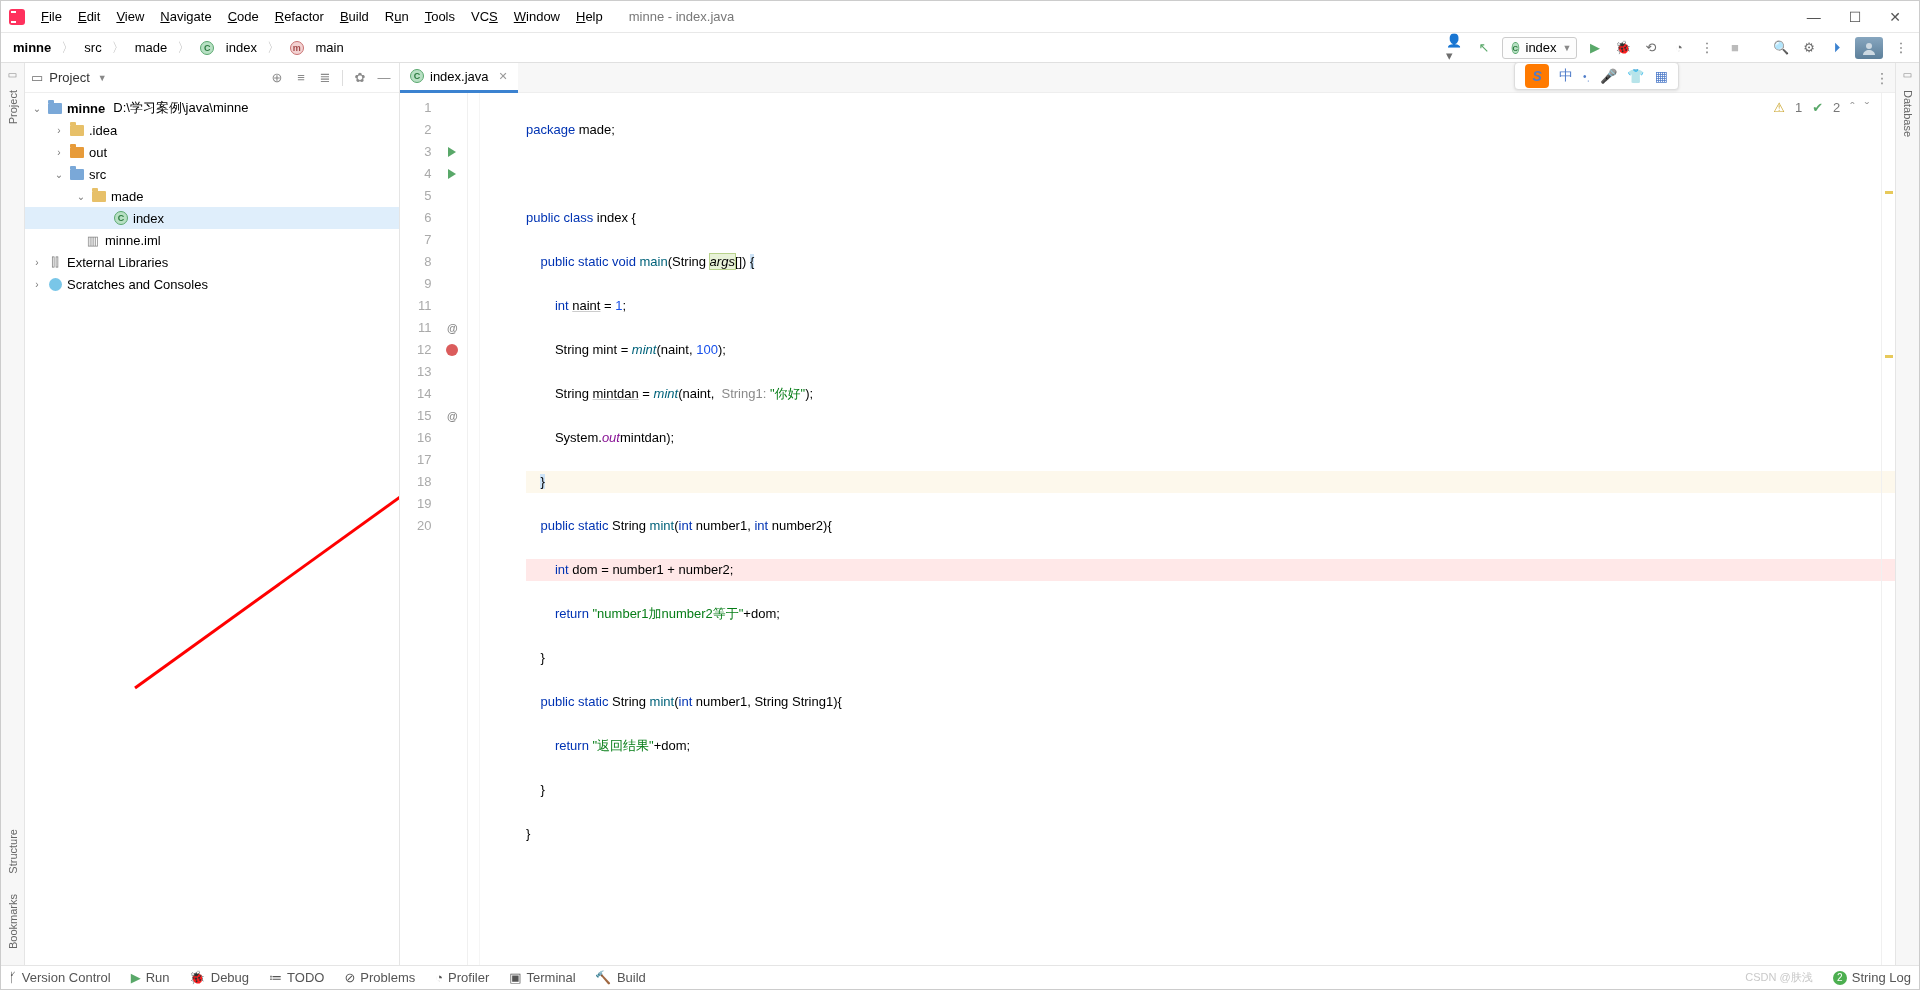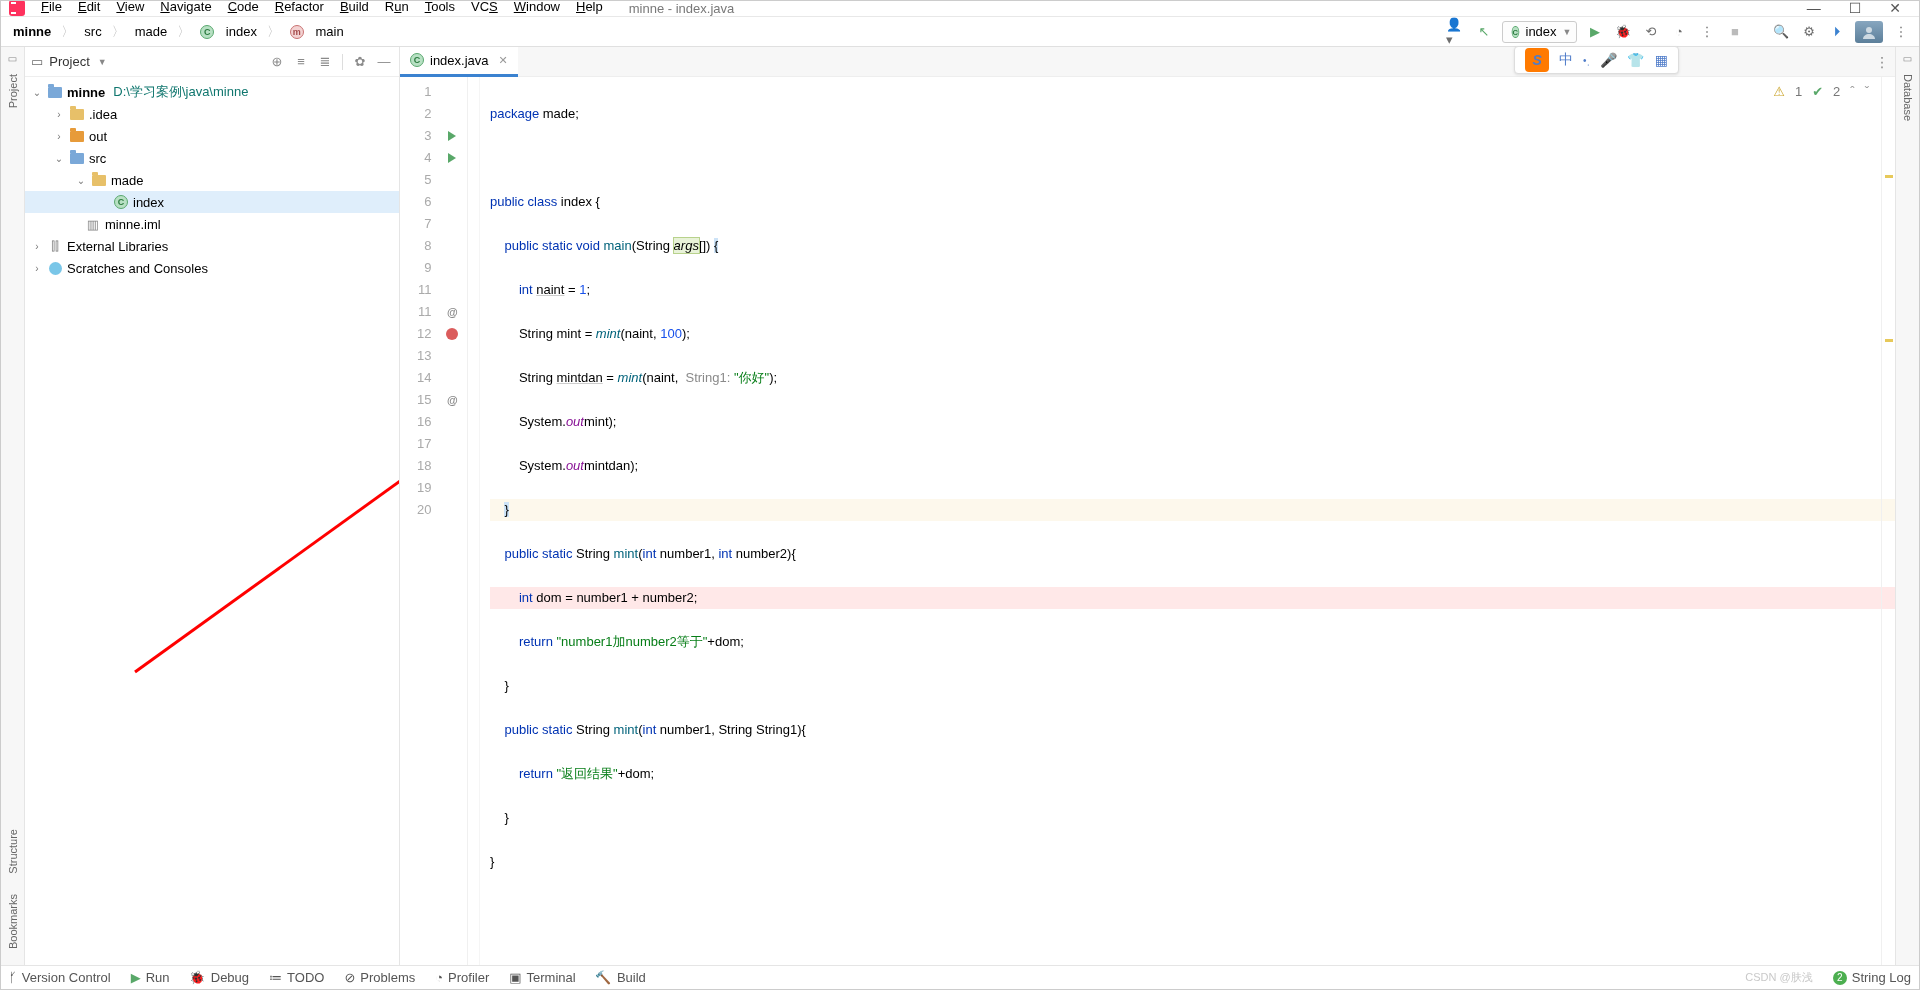--- a/index.html
+++ b/index.html
@@ -1,18 +1,18 @@
 <!DOCTYPE html>
 <html><head>
 <meta charset="utf-8">
 <style>
 *{box-sizing:border-box;margin:0;padding:0;font-family:"Segoe UI",Arial,sans-serif;font-size:13px;}
 body{background:#fff;color:#000;user-select:none;}
 .app{display:flex;flex-direction:column;width:1920px;height:990px;border:1px solid #ccc;position:relative;overflow:hidden;}
-.titlebar{display:flex;align-items:flex-end;height:16px;padding:0 8px;border-bottom:1px solid #e8e8e8;}
+.titlebar{display:flex;align-items:center;height:32px;padding:0 8px;border-bottom:1px solid #e8e8e8;}
 .app-icon{width:16px;height:16px;margin-right:10px;display:flex;align-items:center;justify-content:center;}
 .app-icon svg{width:16px;height:16px;}
 .menu{display:flex;gap:4px;}
 .menu span{padding:2px 6px;cursor:default;}
 .menu span u{text-decoration:underline;}
 .wintitle{flex:1;text-align:left;color:#787878;padding-left:20px;}
 .winbtns{display:flex;gap:28px;padding-right:10px;color:#555;}
 .winbtns span{font-family:Arial;font-size:14px;}
 .navbar{display:flex;align-items:center;height:30px;border-bottom:1px solid #e0e0e0;padding-left:8px;position:relative;}
 .bc{display:flex;align-items:center;gap:4px;}
@@ -38,21 +38,21 @@
 .side-hdr .lbl{font-weight:400;color:#333;}
 .side-hdr .caret{color:#888;font-size:9px;margin-left:2px;}
 .side-hdr .spacer{flex:1;}
 .side-hdr .ico{color:#8a8a8a;width:18px;text-align:center;}
 .side-hdr .divider{width:1px;height:16px;background:#ddd;margin:0 2px;}
 .tree{padding:4px 0;flex:1;overflow:auto;position:relative;}
 .tnode{display:flex;align-items:center;height:22px;padding-left:6px;gap:4px;cursor:default;}
 .tnode .tw{width:12px;text-align:center;color:#7a7a7a;font-size:10px;}
 .tnode .ico{width:16px;height:16px;display:inline-flex;align-items:center;justify-content:center;}
 .tnode .name{color:#000;}
-.tnode .path{color:#0f766e;margin-left:4px;}
+.tnode .path{color:#000000;margin-left:4px;}
 .tnode.sel{background:#dfeefb;}
 .ico-folder{width:14px;height:11px;background:#e7c069;border-radius:1px;position:relative;}
 .ico-folder::before{content:"";position:absolute;top:-3px;left:0;width:6px;height:3px;background:#e7c069;border-radius:1px 1px 0 0;}
 .ico-folder.blue{background:#7aa8d8;}
 .ico-folder.blue::before{background:#7aa8d8;}
 .ico-folder.orange{background:#e79b3a;}
 .ico-folder.orange::before{background:#e79b3a;}
 .ico-class{width:14px;height:14px;border-radius:50%;background:#b7e0c3;border:1px solid #5aa86f;display:flex;align-items:center;justify-content:center;font-size:9px;color:#2b7a3f;font-weight:700;}
 .ico-method{width:14px;height:14px;border-radius:50%;background:#f3d2d2;border:1px solid #c97272;display:flex;align-items:center;justify-content:center;font-size:9px;color:#a34848;font-weight:700;}
 .ico-libs{font-size:12px;color:#7a7a7a;}
@@ -64,21 +64,21 @@
 .tabs .vdots{margin-left:auto;margin-right:6px;color:#888;font-size:14px;}
 .code-area{flex:1;display:flex;position:relative;font-family:"JetBrains Mono",Consolas,monospace;font-size:14px;line-height:22px;}
 .gutter{width:68px;background:#fff;border-right:1px solid #f0f0f0;display:flex;}
 .gut-nums{width:38px;text-align:right;color:#aaa;padding-right:6px;padding-top:4px;}
 .gut-icons{width:30px;padding-top:4px;}
 .gut-row{height:22px;display:flex;align-items:center;justify-content:center;}
 .run-ic{width:0;height:0;border-left:8px solid #59a869;border-top:5px solid transparent;border-bottom:5px solid transparent;}
 .bp{width:12px;height:12px;border-radius:50%;background:#db5c5c;}
 .override{color:#888;font-size:11px;font-weight:700;}
 .code{flex:1;padding:4px 0 4px 10px;white-space:pre;position:relative;}
-.code .ln{height:22px;}
+.code .ln{height:22px;margin-left:36px;}
 .bp-line{background:#ffe8e8;}
 .cur-line{background:#fdf8ec;}
 .kw{color:#0033b3;}
 .cls{color:#000;}
 .str{color:#067d17;}
 .num{color:#1750eb;}
 .fld{color:#871094;font-style:italic;}
 .mtd{color:#00627a;}
 .mtdi{color:#00627a;font-style:italic;}
 .ident{color:#000;}
@@ -349,21 +349,20 @@
         <div style="width:12px;border-right:1px solid #f5f5f5;background:#fff;"></div>
 
         <div class="code">
 <div class="ln"><span class="kw">package</span> <span class="ident">made</span><span>;</span></div>
 <div class="ln"></div>
 <div class="ln"><span class="kw">public</span> <span class="kw">class</span> <span class="cls">index</span><span> {</span></div>
 <div class="ln">    <span class="kw">public</span> <span class="kw">static</span> <span class="kw">void</span> <span class="mtd">main</span><span>(String </span><span class="hlbox">args</span><span>[]) </span><span class="caret-bracket">{</span></div>
 <div class="ln">        <span class="kw">int</span> <span class="ident" style="text-decoration:underline;text-decoration-color:#ccc;">naint</span><span> = </span><span class="num">1</span><span>;</span></div>
 <div class="ln">        <span>String mint = </span><span class="mtdi">mint</span><span>(naint, </span><span class="num">100</span><span>);</span></div>
 <div class="ln">        <span>String </span><span class="ident" style="text-decoration:underline;text-decoration-color:#ccc;">mintdan</span><span> = </span><span class="mtdi">mint</span><span>(naint, </span> <span class="inlay">String1: </span><span class="str">"你好"</span><span>);</span></div>
-<div class="ln">        <span>System.</span><span class="fld">out</span><span></span><span>mint</span><span>);</span></div>
 <div class="ln">        <span>System.</span><span class="fld">out</span><span></span><span>mintdan</span><span>);</span></div>
 <div class="ln cur-line">    <span class="caret-bracket">}</span></div>
 <div class="ln">    <span class="kw">public</span> <span class="kw">static</span> <span>String</span> <span class="mtd">mint</span><span>(</span><span class="kw">int</span><span> number1, </span><span class="kw">int</span><span> number2){</span></div>
 <div class="ln bp-line">        <span class="kw">int</span> <span>dom</span><span> = number1 + number2;</span></div>
 <div class="ln">        <span class="kw">return</span> <span class="str">"number1加number2等于"</span><span>+dom;</span></div>
 <div class="ln">    <span>}</span></div>
 <div class="ln">    <span class="kw">public</span> <span class="kw">static</span> <span>String</span> <span class="mtd">mint</span><span>(</span><span class="kw">int</span><span> number1, String String1){</span></div>
 <div class="ln">        <span class="kw">return</span> <span class="str">"返回结果"</span><span>+dom;</span></div>
 <div class="ln">    <span>}</span></div>
 <div class="ln"><span>}</span></div>

